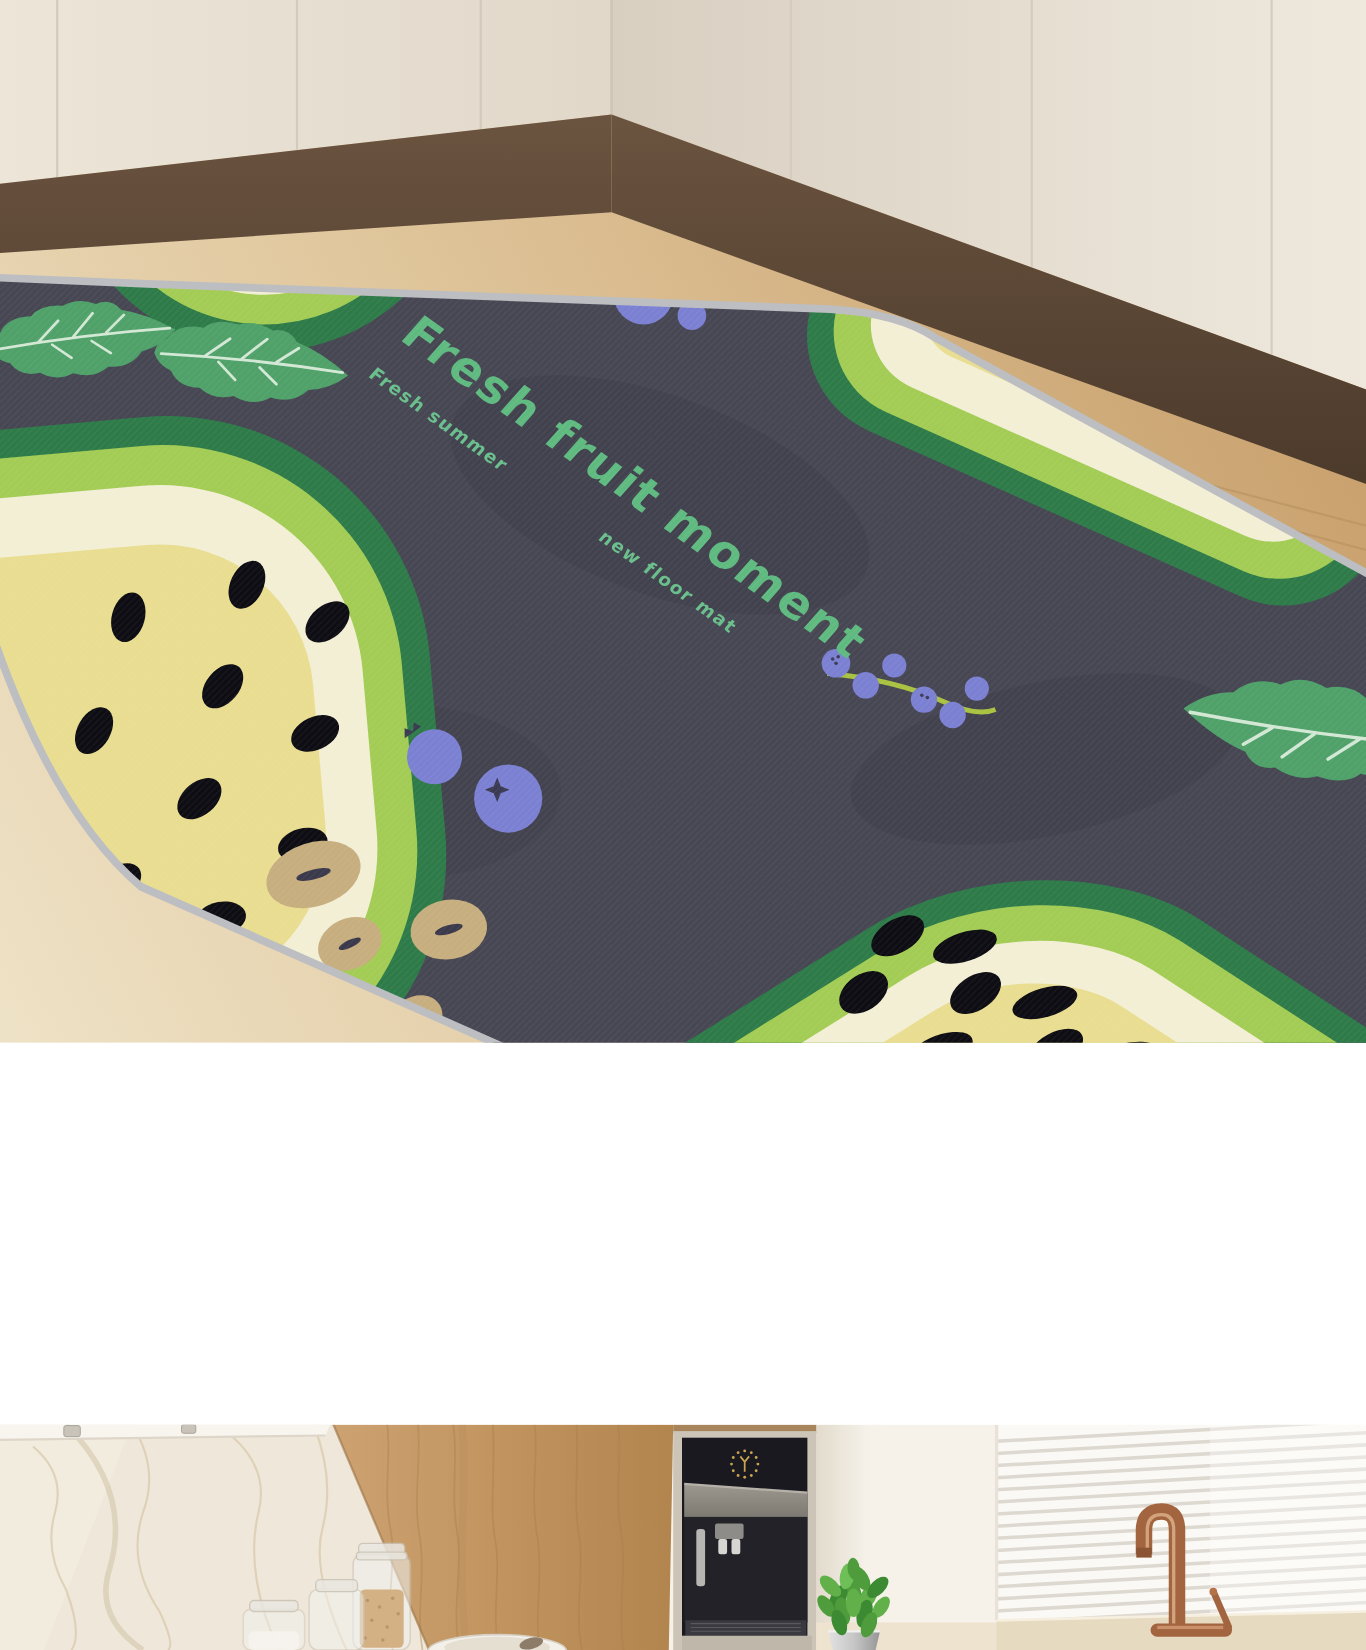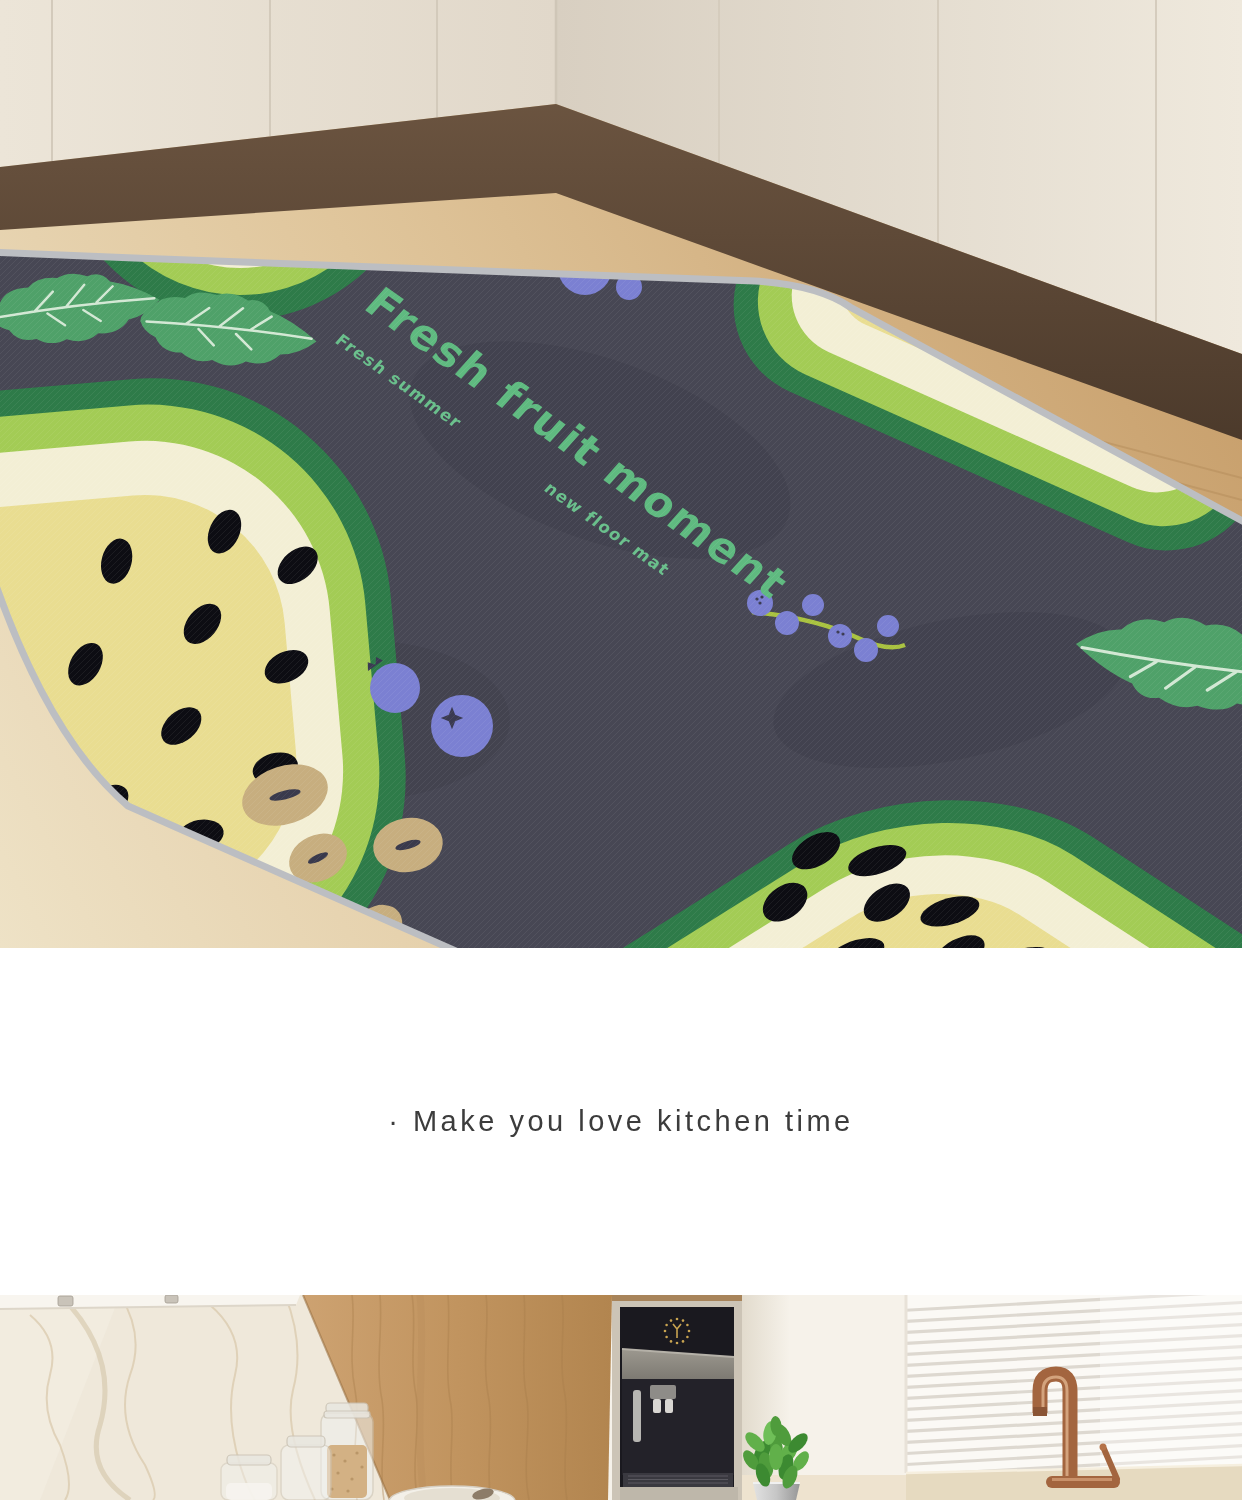--- a/index.html
+++ b/index.html
@@ -232,23 +232,20 @@
         </g>
 
         <rect x="-12" y="230" width="1260" height="730" fill="url(#knit)" opacity="0.06"></rect>
       </g>
 
       <path d="M -12,252 C 250,263 520,274 755,281 Q 818,285 850,307 L 1246,523 L 1246,952 L 458,952 L 128,806 Q 45,735 -12,562 Z" fill="none" stroke-width="7" stroke="#bcbec2"></path>
     </g>
   </svg>
   </div>
 
-  <div id="caption-band">
-    <span class="caption-text">·  Make you love kitchen time</span>
-  </div>
 
   <div class="photo" id="photo-bottom">
   <svg viewBox="0 0 1242 205" width="1242" height="205">
     <defs>
       <linearGradient id="woodCol" x1="303" y1="0" x2="612" y2="0" gradientUnits="userSpaceOnUse">
         <stop offset="0" stop-color="#cda271"></stop>
             <stop offset="0.5" stop-color="#c1945f"></stop>
             <stop offset="1" stop-color="#b2854f"></stop>
       </linearGradient>
       <linearGradient id="potG" x1="753" y1="0" x2="800" y2="0" gradientUnits="userSpaceOnUse">

